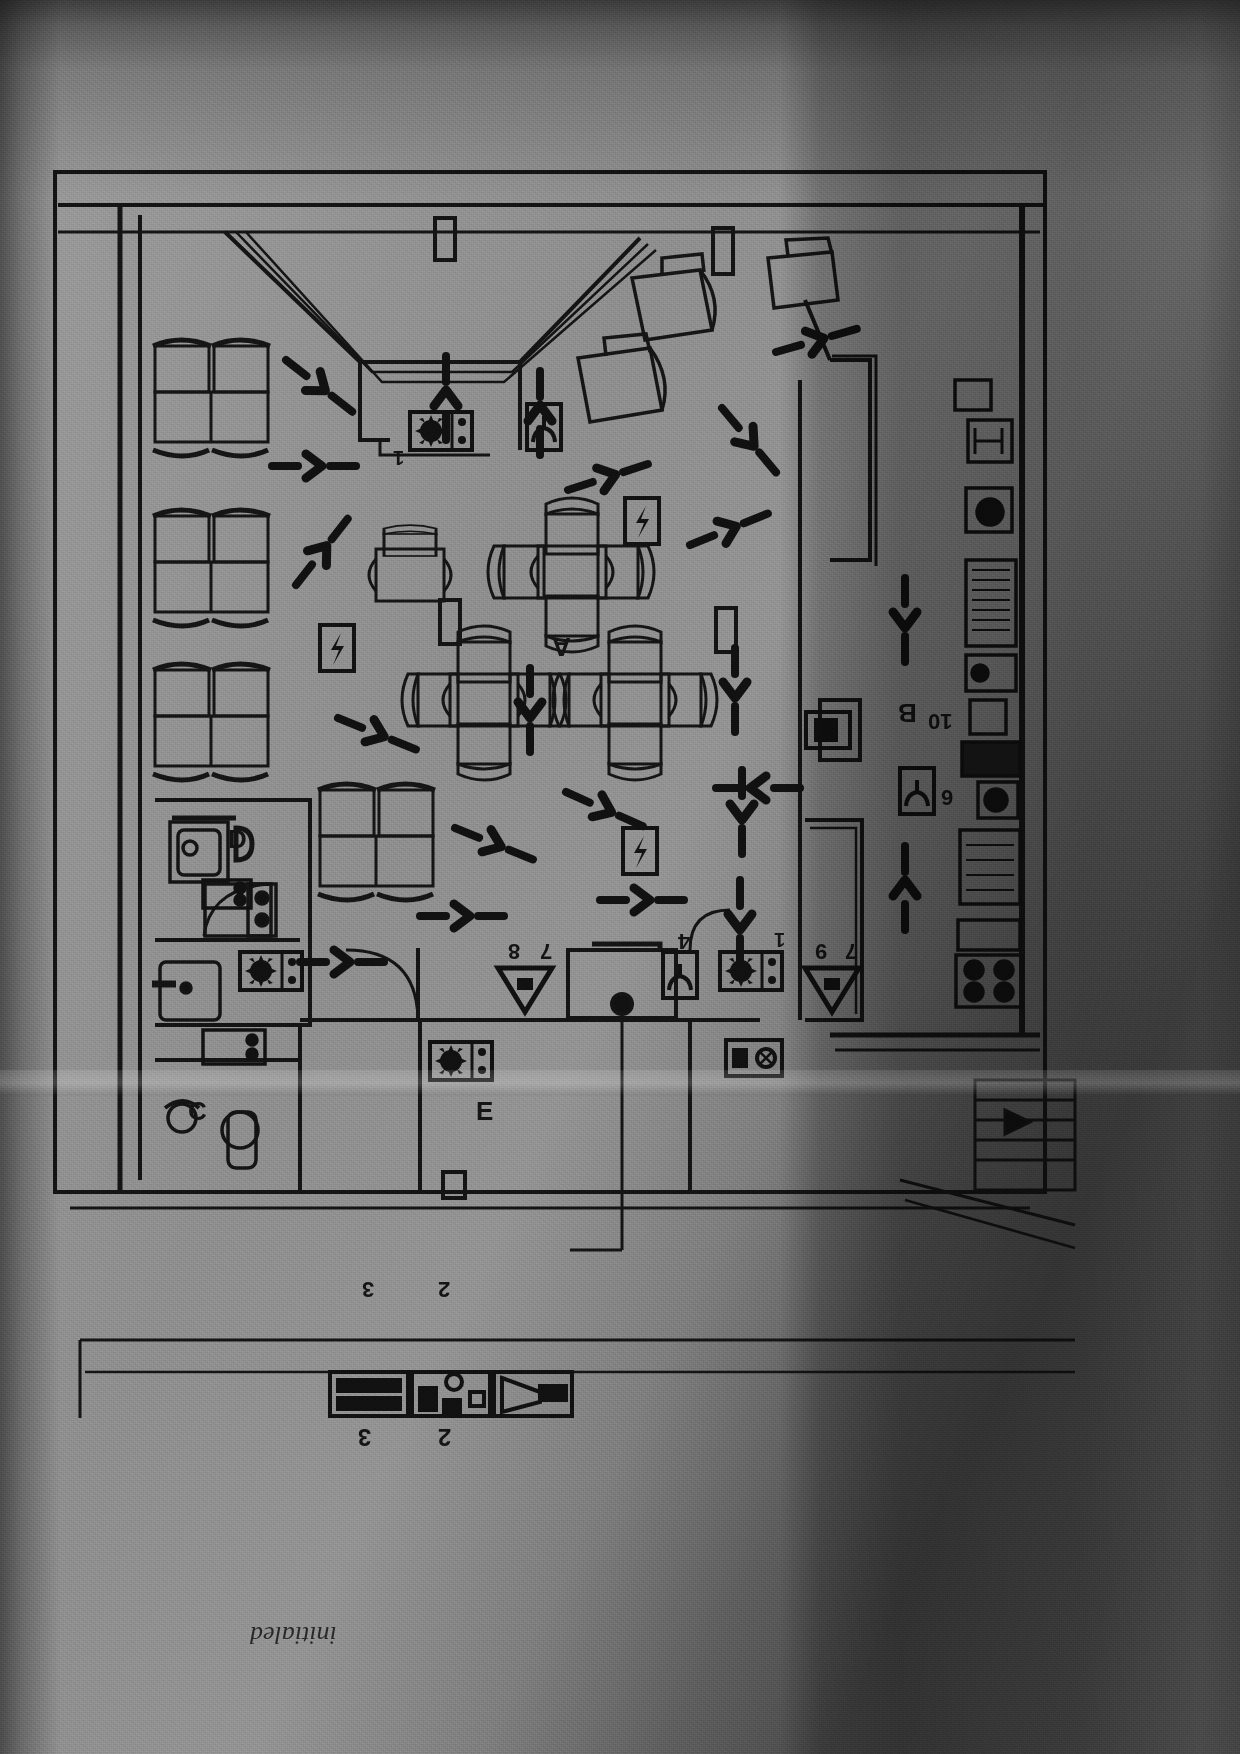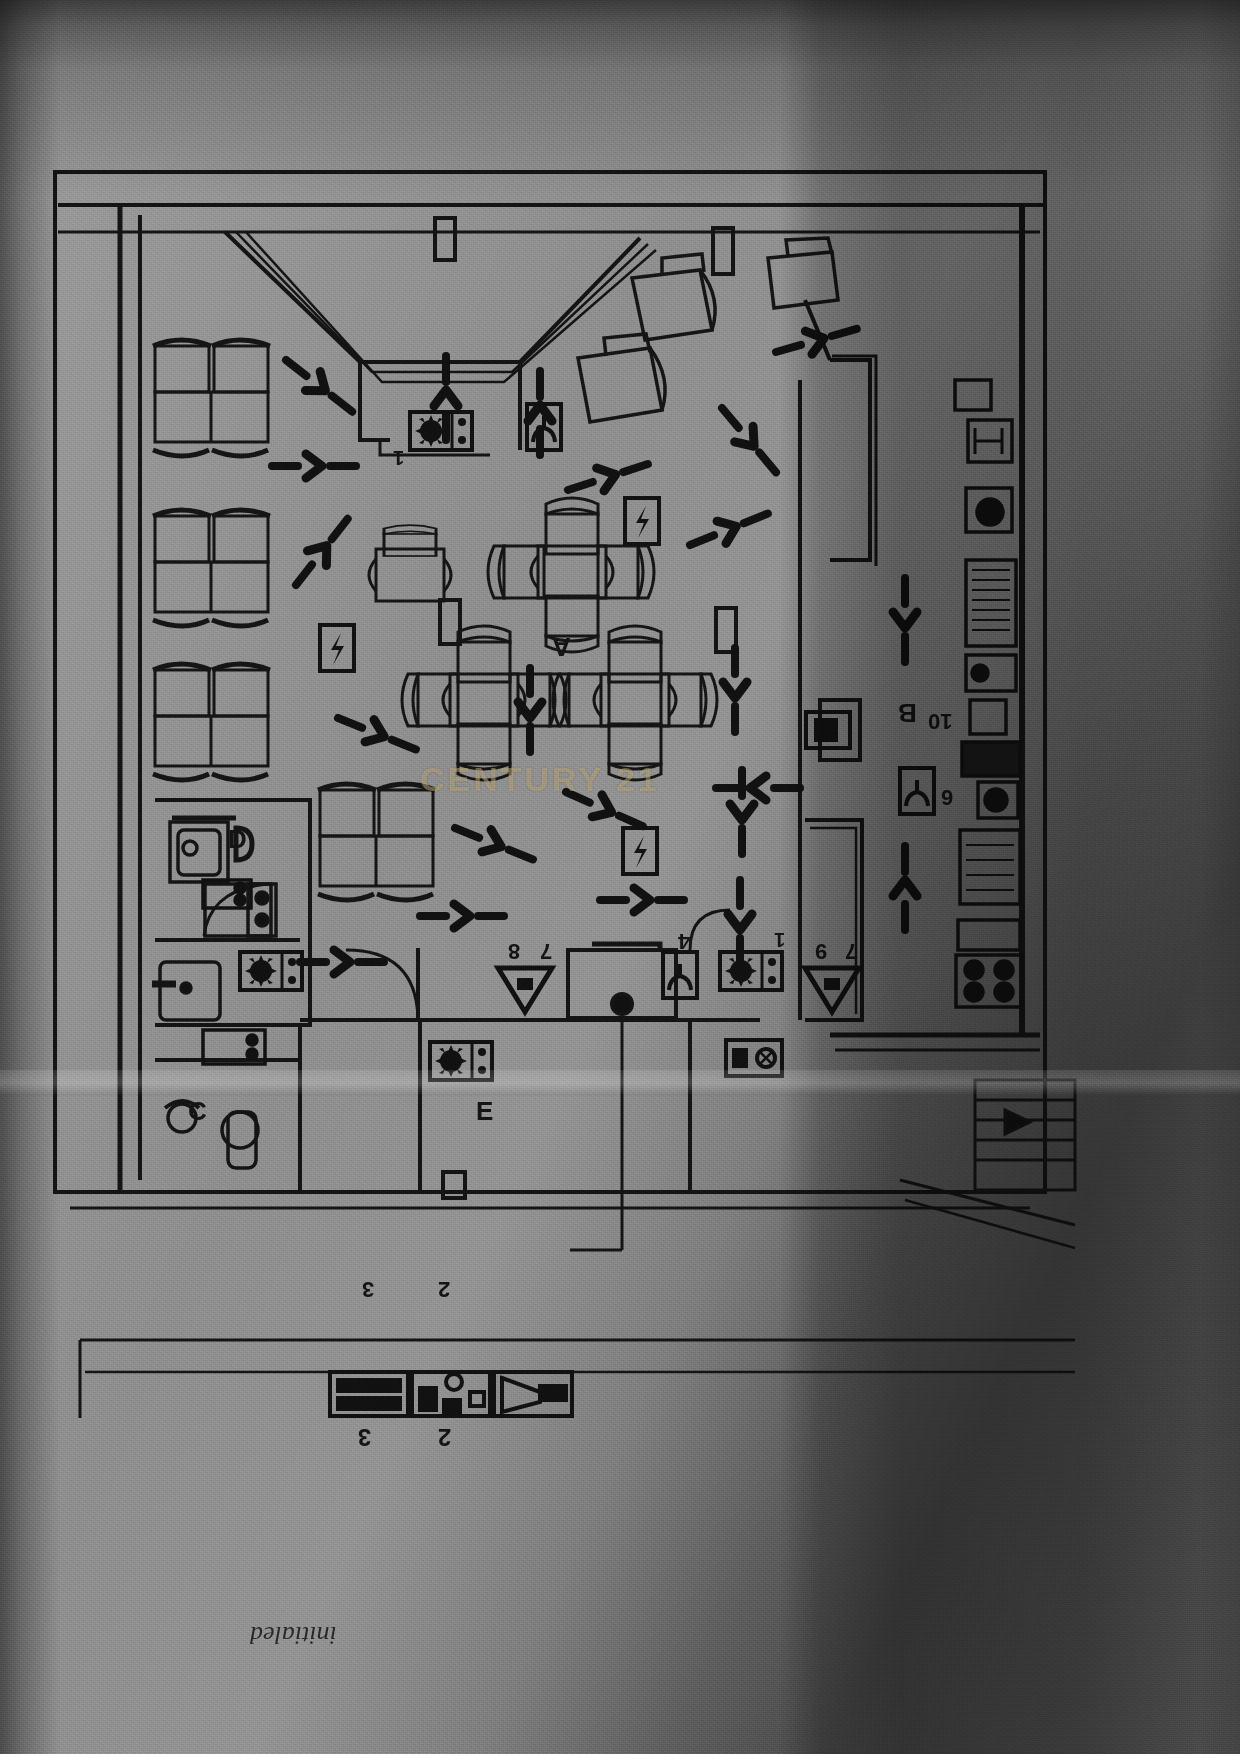--- a/index.html
+++ b/index.html
@@ -562,20 +562,19 @@
   <div class="lbl r180" style="left:941px;top:786px;font-size:22px;">6</div>
   <div class="lbl r180" style="left:540px;top:940px;font-size:22px;">7</div>
   <div class="lbl r180" style="left:845px;top:940px;font-size:22px;">7</div>
   <div class="lbl r180" style="left:508px;top:940px;font-size:22px;">8</div>
   <div class="lbl r180" style="left:815px;top:940px;font-size:22px;">9</div>
   <div class="lbl r180" style="left:928px;top:710px;font-size:22px;">10</div>
 
   <div class="lbl r180" style="left:358px;top:1425px;font-size:24px;">3</div>
   <div class="lbl r180" style="left:438px;top:1425px;font-size:24px;">2</div>
 
-  <div class="wm">CENTURY 21</div>
   <div class="sig">initialed</div>
 
   <div id="fold"></div>
   <div id="fold2"></div>
   <div id="topshade"></div>
   <div id="grain"></div>
 </div>
 
 </body></html>

